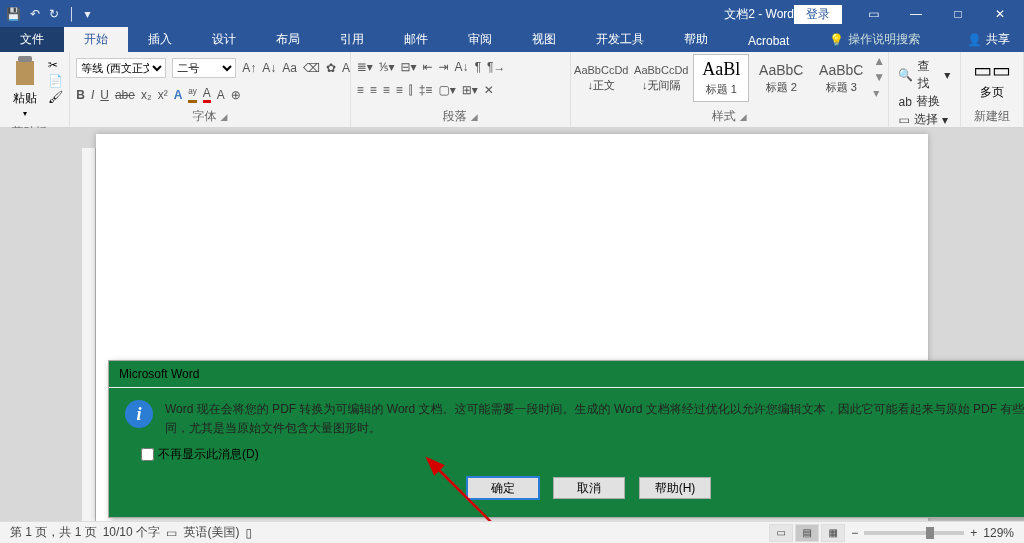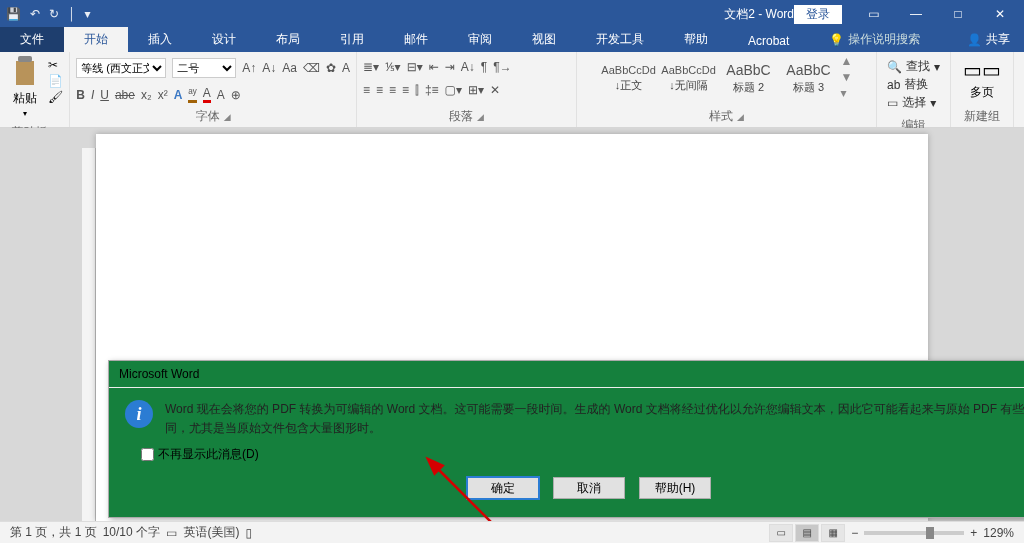--- a/index.html
+++ b/index.html
@@ -188,20 +188,24 @@
     <div class="grp" style="min-width:300px">
       <div class="grp-body">
         <div class="style-box">
             <span class="style-prev">AaBbCcDd</span>
             <span class="style-name">↓正文</span>
           </div>
         <div class="style-box">
             <span class="style-prev">AaBbCcDd</span>
             <span class="style-name">↓无间隔</span>
           </div>
+        <div class="style-box sel">
+            <span class="style-prev big">AaBl</span>
+            <span class="style-name">标题 1</span>
+          </div>
         <div class="style-box">
             <span class="style-prev" style="font-size:14px">AaBbC</span>
             <span class="style-name">标题 2</span>
           </div>
         <div class="style-box">
             <span class="style-prev" style="font-size:14px">AaBbC</span>
             <span class="style-name">标题 3</span>
           </div>
         <div style="display:flex;flex-direction:column;justify-content:center;color:#888;font-size:9px;gap:2px">
           <span>▲</span>

